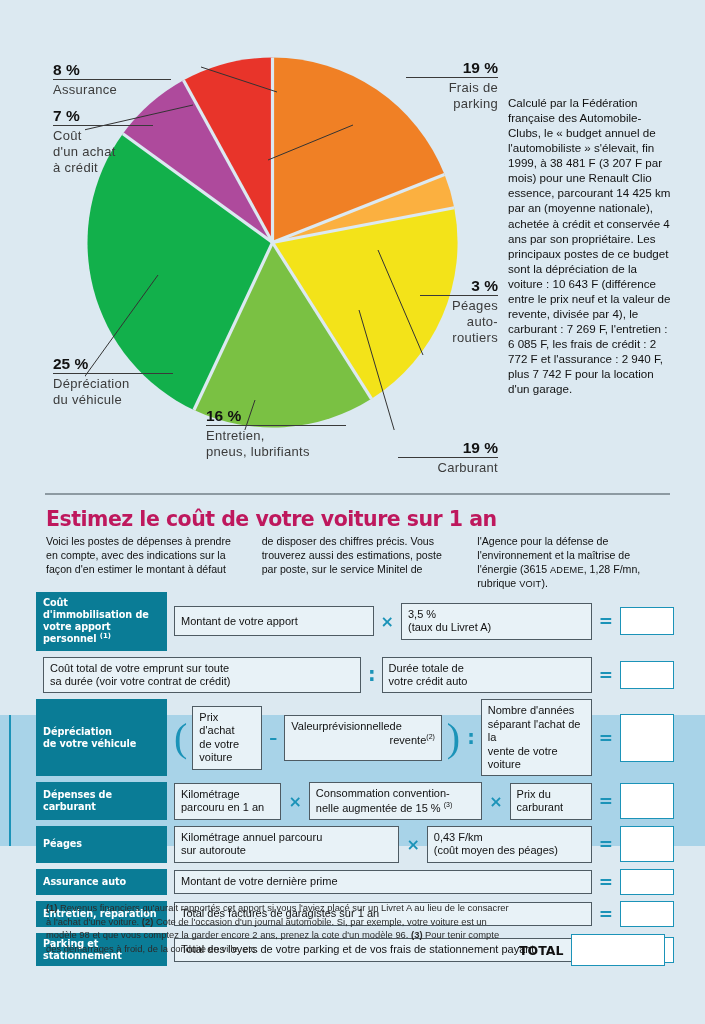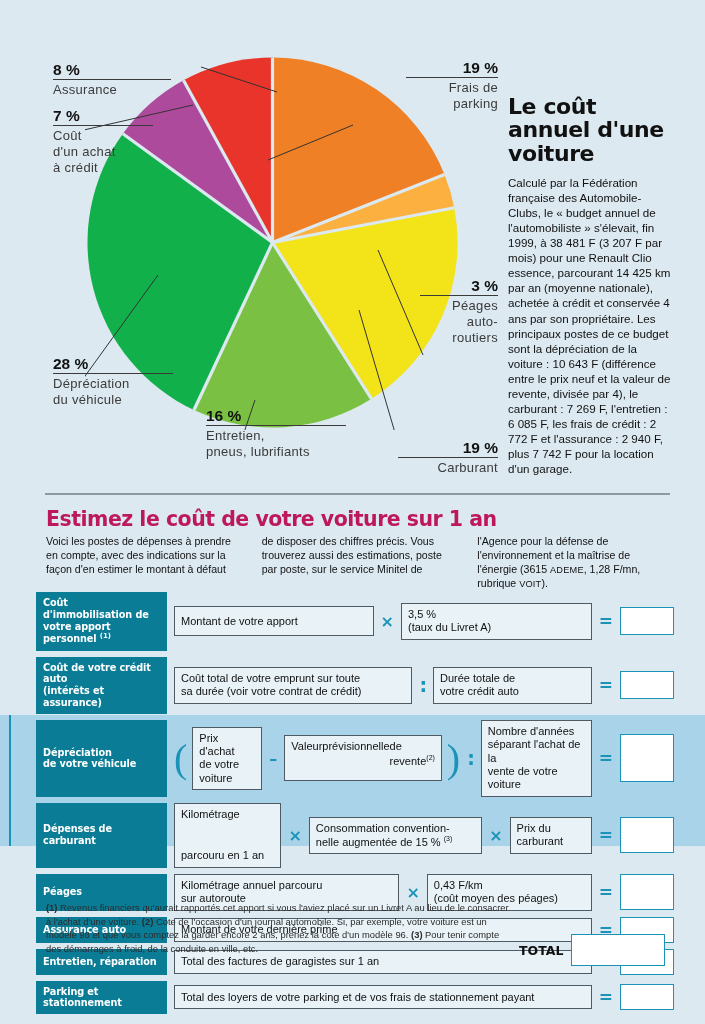--- a/index.html
+++ b/index.html
@@ -134,21 +134,21 @@
 
   <div class="lbl" style="left:53px;top:108px;width:100px;">
     <div class="pct">7 %</div>
     <div class="rule"></div>
     <div class="cap">Coût</div>
     <div class="cap" style="margin-top:0;">d'un achat</div>
     <div class="cap" style="margin-top:0;">à crédit</div>
   </div>
 
   <div class="lbl" style="left:53px;top:356px;width:120px;">
-    <div class="pct">28 %</div>
+    <div class="pct">25 %</div>
     <div class="rule"></div>
     <div class="cap">Dépréciation</div>
     <div class="cap" style="margin-top:0;">du véhicule</div>
   </div>
 
   <div class="lbl" style="left:206px;top:408px;width:140px;">
     <div class="pct">16 %</div>
     <div class="rule"></div>
     <div class="cap">Entretien,</div>
     <div class="cap" style="margin-top:0;">pneus, lubrifiants</div>
@@ -169,21 +169,20 @@
   </div>
 
   <div class="lbl right" style="left:406px;top:60px;width:92px;">
     <div class="pct">19 %</div>
     <div class="rule"></div>
     <div class="cap">Frais de</div>
     <div class="cap" style="margin-top:0;">parking</div>
   </div>
 
   <div id="article">
-    <h1>Le coût annuel d'une voiture</h1>
     <p>Calculé par la Fédération française des Automobile-Clubs, le « budget annuel de l'automobiliste » s'élevait, fin 1999, à 38 481 F (3 207 F par mois) pour une Renault Clio essence, parcourant 14 425 km par an (moyenne nationale), achetée à crédit et conservée 4 ans par son propriétaire. Les principaux postes de ce budget sont la dépréciation de la voiture : 10 643 F (différence entre le prix neuf et la valeur de revente, divisée par 4), le carburant : 7 269 F, l'entretien : 6 085 F, les frais de crédit : 2 772 F et l'assurance : 2 940 F, plus 7 742 F pour la location d'un garage.</p>
   </div>
 </div>
 
 <div id="sep"></div>
 
 <div id="form-section">
   <div id="band"></div>
   <div id="band-line"></div>
 
@@ -208,24 +207,20 @@
         <div class="fld" style="flex:1;min-height:30px;flex-direction:column;align-items:flex-start;justify-content:center;">
           <span>3,5 %</span>
           <span>(taux du Livret A)</span>
         </div>
         <span class="op eq">=</span>
         <div class="result short"></div>
       </div>
     </div>
 
     <div class="row">
-      <div class="rowlabel">
-        <span>Coût de votre crédit auto</span>
-        <span>(intérêts et assurance)</span>
-      </div>
       <div class="rowbody">
         <div class="fld" style="flex:1.55;min-height:30px;flex-direction:column;align-items:flex-start;justify-content:center;">
           <span>Coût total de votre emprunt sur toute</span>
           <span>sa durée (voir votre contrat de crédit)</span>
         </div>
         <span class="op div">:</span>
         <div class="fld" style="flex:1;min-height:30px;flex-direction:column;align-items:flex-start;justify-content:flex-end;">
           <span>Durée totale de</span>
           <span>votre crédit auto</span>
         </div>
@@ -262,21 +257,21 @@
         <span class="op eq">=</span>
         <div class="result tall"></div>
       </div>
     </div>
 
     <div class="row">
       <div class="rowlabel">
         <span>Dépenses de carburant</span>
       </div>
       <div class="rowbody">
-        <div class="fld" style="flex:.85;min-height:34px;flex-direction:column;align-items:flex-start;justify-content:center;gap:28px;">
+        <div class="fld" style="flex:.85;min-height:34px;flex-direction:column;align-items:flex-start;justify-content:center;">
           <span>Kilométrage</span>
           <span>parcouru en 1 an</span>
         </div>
         <span class="op">×</span>
         <div class="fld" style="flex:1.45;min-height:34px;flex-direction:column;align-items:flex-start;justify-content:center;">
           <span>Consommation convention-</span>
           <span><span>nelle augmentée de 15 %</span> <sup class="fn">(3)</sup></span>
         </div>
         <span class="op">×</span>
         <div class="fld" style="flex:.62;min-height:34px;flex-direction:column;align-items:flex-start;justify-content:center;">

